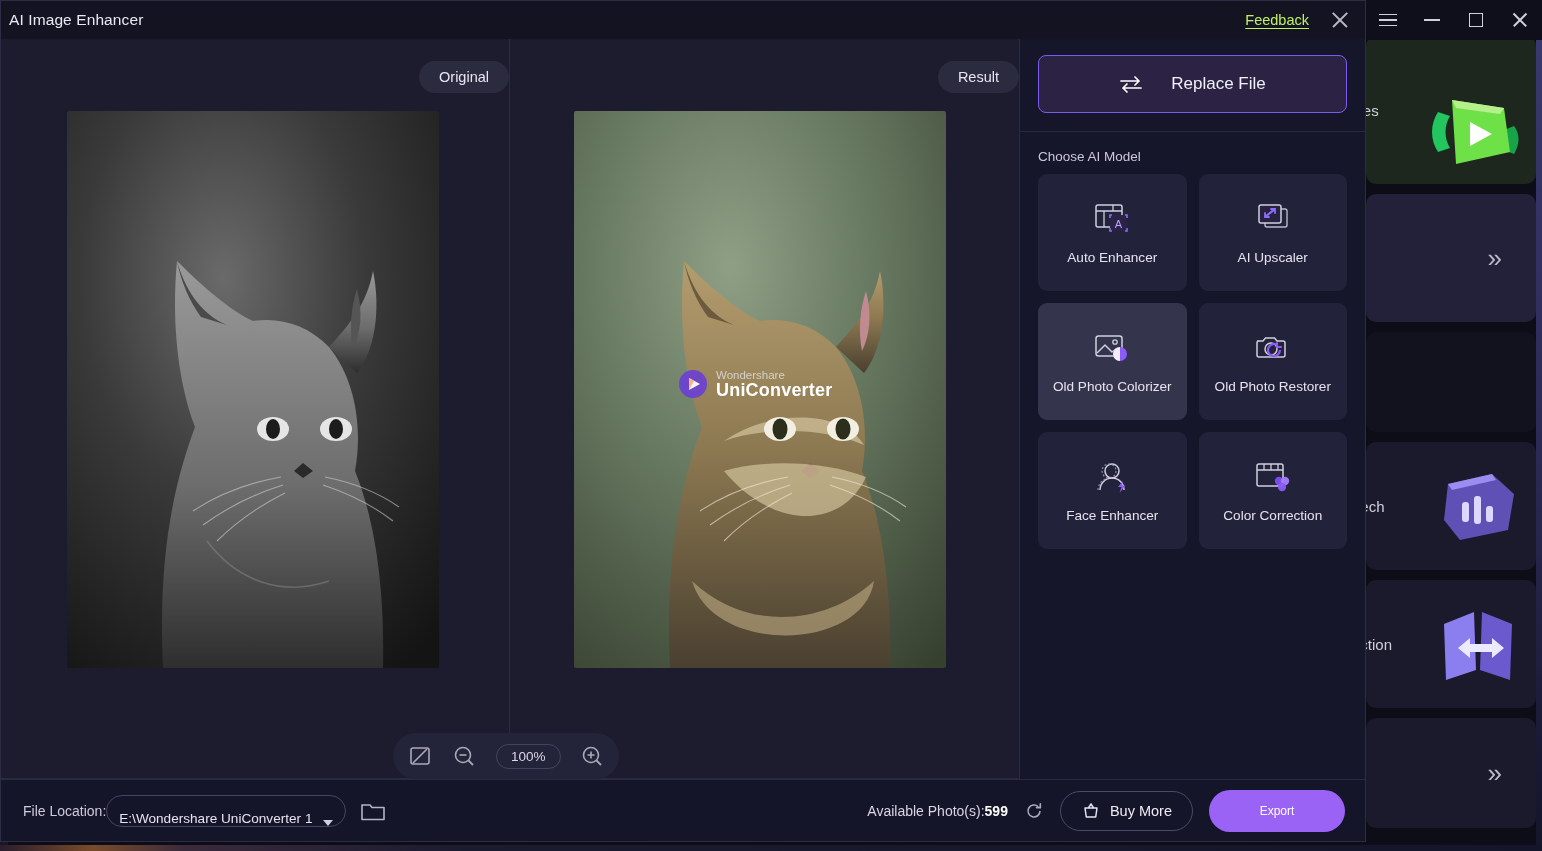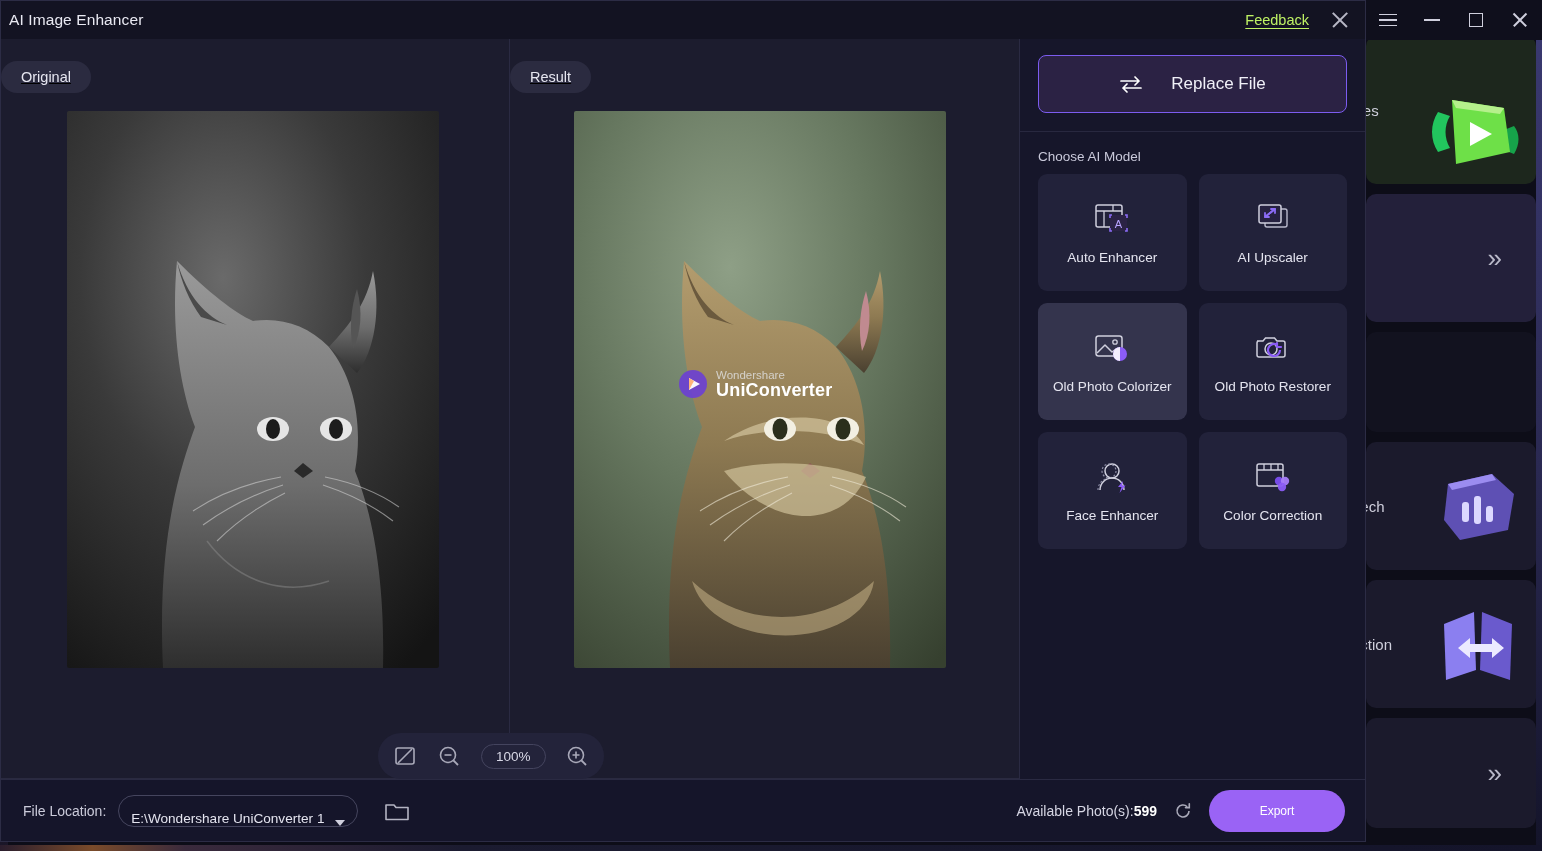--- a/index.html
+++ b/index.html
@@ -92,24 +92,23 @@
   #modal-body { flex: 1 1 auto; display: flex; min-height: 0; }
 
   
   #preview-area {
     flex: 1 1 auto; position: relative;
     display: flex;
     border-bottom: 1px solid #2a2a40;
   }
   .preview-pane {
     flex: 1 1 50%;
-    display: flex; flex-direction: column; align-items: flex-start;
+    display: flex; flex-direction: column; align-items: flex-end;
     padding-top: 22px;
     position: relative;
-    text-decoration: underline;
   }
   #pane-original { border-right: 1px solid #2a2a42; }
 
   .pane-chip {
     background: #2b2b40;
     color: #e6e6f0;
     font-size: 14.5px;
     padding: 8px 20px;
     border-radius: 16px;
     cursor: pointer;
@@ -119,21 +118,21 @@
     position: absolute; top: 72px;
     width: 372px; height: 557px;
     border-radius: 2px;
     overflow: hidden;
   }
   #photo-original { left: 66px; }
   #photo-result  { left: 64px; }
 
   
   #zoom-toolbar {
-    position: absolute; left: 377px; top: 694px;
+    position: absolute; left: 392px; top: 694px;
     width: 226px; height: 46px;
     background: #23233a;
     border-radius: 23px;
     display: flex; align-items: center; justify-content: space-between;
     padding: 0 14px;
   }
   .zt-btn { width: 26px; height: 26px; cursor: pointer; opacity: .78; }
   #zoom-value {
     border: 1px solid #44445e; border-radius: 13px;
     color: #d8d8e6; font-size: 13.5px;
@@ -175,21 +174,21 @@
   .model-label { color: #e4e4ef; font-size: 13.6px; }
   .model-icon { width: 38px; height: 36px; }
 
   
   #footer {
     flex: 0 0 62px; height: 62px;
     background: #15152a;
     border-top: 1px solid #2a2a42;
     display: flex; align-items: center;
     padding: 0 20px 0 22px;
-    gap: 12px;
+    gap: 0;
   }
   #file-location-label { color: #cbcbda; font-size: 14px; }
   #file-location-select {
     width: 240px; height: 32px;
     border: 1px solid #45455e; border-radius: 16px;
     background: transparent; color: #e4e4ef; font-size: 13.6px;
     display: flex; align-items: flex-end; padding: 0 12px;
     cursor: pointer;
   }
   #file-location-value { flex: 1 1 auto; white-space: nowrap; overflow: hidden; }
@@ -533,19 +532,26 @@
     </svg>
 
     <div id="footer-right">
       <span id="credits-text"><span>Available Photo(s):</span><b>599</b></span>
 
       <svg id="refresh-btn" viewBox="0 0 20 20">
         <path d="M16 10 a6 6 0 1 1 -1.8 -4.3" fill="none" stroke="#cfcfdd" stroke-width="1.6"></path>
         <path d="M16.3 2.8 L16.3 6.6 L12.5 6.6" fill="none" stroke="#cfcfdd" stroke-width="1.6" stroke-linecap="round"></path>
       </svg>
 
+      <div id="buy-more-btn">
+        <svg width="20" height="19" viewBox="0 0 20 19">
+          <path d="M4 7 h12 l-1.3 9 h-9.4 z" fill="none" stroke="#e4e4ef" stroke-width="1.5" stroke-linejoin="round"></path>
+          <path d="M7.4 7 L10 3 L12.6 7" fill="none" stroke="#e4e4ef" stroke-width="1.5" stroke-linejoin="round"></path>
+        </svg>
+        <span>Buy More</span>
+      </div>
 
       <div id="export-btn">
         <span>Export</span>
       </div>
     </div>
   </div>
 </div>
 
 </body></html>

